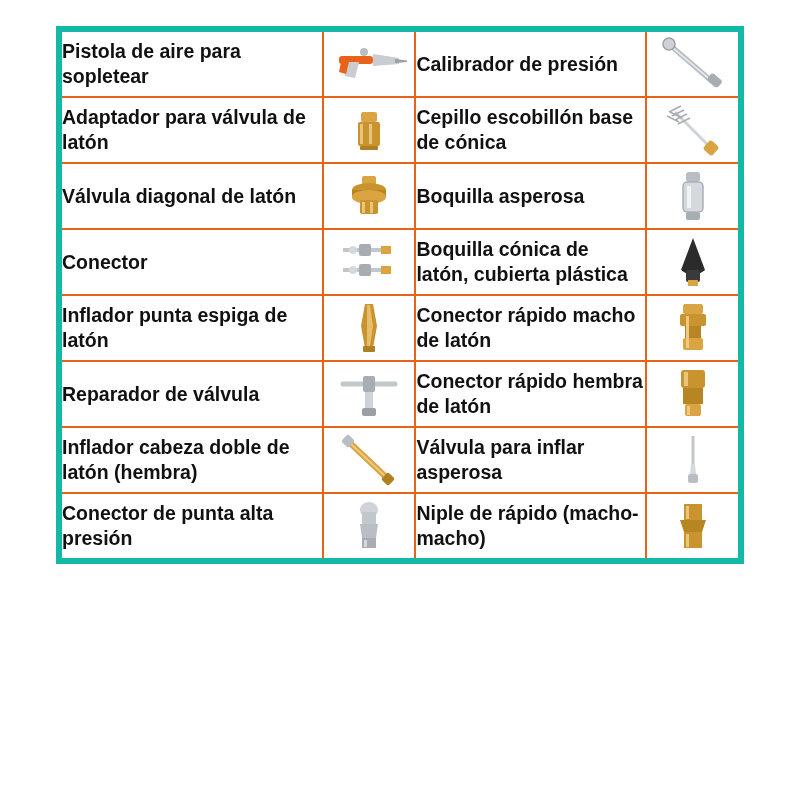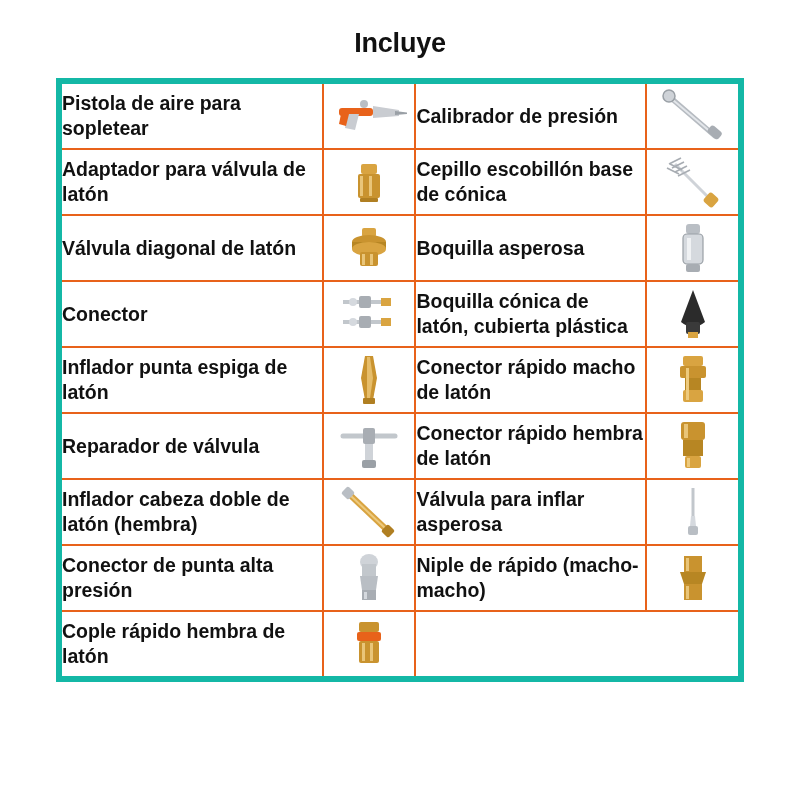--- a/index.html
+++ b/index.html
@@ -67,21 +67,20 @@
     display: block;
     margin: 0 auto;
   }
   tr { height: 62px; }
 </style>
 </head>
 <body>
 
 <div class="page">
 
-  <div class="title">Incluye</div>
 
   <table class="kit">
     <tbody>
 
       <tr>
         <td class="cell-text col-text-left">Pistola de aire para sopletear</td>
         <td class="cell-img col-img-left">
           <span>
             <svg class="prod" viewBox="0 0 80 64">
               <rect x="10" y="24" width="34" height="8" rx="3" fill="#e8621a"></rect>
@@ -293,32 +292,16 @@
               <rect x="31" y="10" width="18" height="16" fill="#c9932f"></rect>
               <rect x="33" y="12" width="3" height="13" fill="#e9c579"></rect>
               <path d="M27 26 L53 26 L49 38 L31 38 Z" fill="#b78623"></path>
               <rect x="31" y="38" width="18" height="16" fill="#c9932f"></rect>
               <rect x="33" y="40" width="3" height="13" fill="#e9c579"></rect>
             </svg>
           </span>
         </td>
       </tr>
 
-      <tr>
-        <td class="cell-text col-text-left">Cople rápido hembra de latón</td>
-        <td class="cell-img col-img-left">
-          <span>
-            <svg class="prod" viewBox="0 0 80 64">
-              <rect x="30" y="10" width="20" height="10" rx="2" fill="#c9932f"></rect>
-              <rect x="28" y="20" width="24" height="9" rx="2" fill="#e8621a"></rect>
-              <rect x="30" y="29" width="20" height="22" rx="2" fill="#c9932f"></rect>
-              <rect x="33" y="31" width="3" height="18" fill="#e9c579"></rect>
-              <rect x="41" y="31" width="3" height="18" fill="#e9c579"></rect>
-            </svg>
-          </span>
-        </td>
-        <td class="empty-cell"></td>
-        <td class="empty-cell"></td>
-      </tr>
 
     </tbody>
   </table>
 </div>
 
 </body></html>

